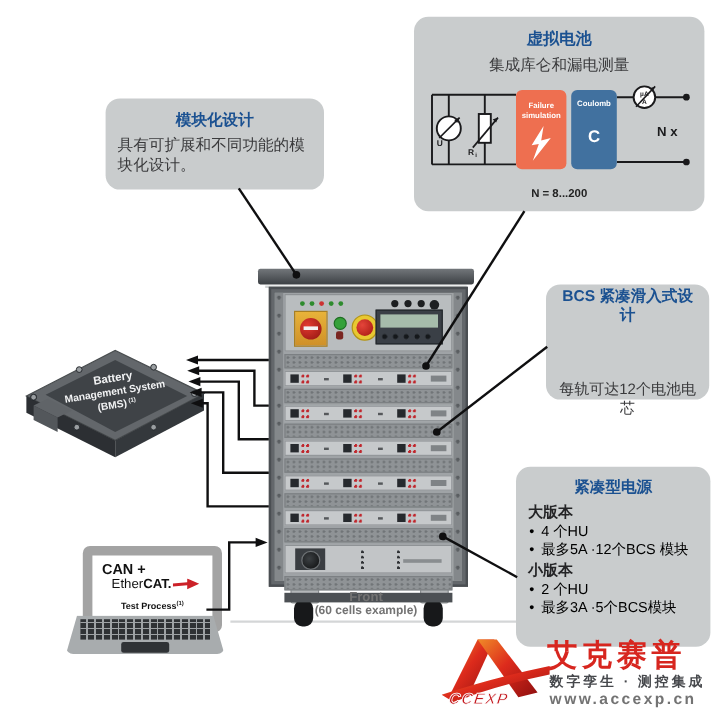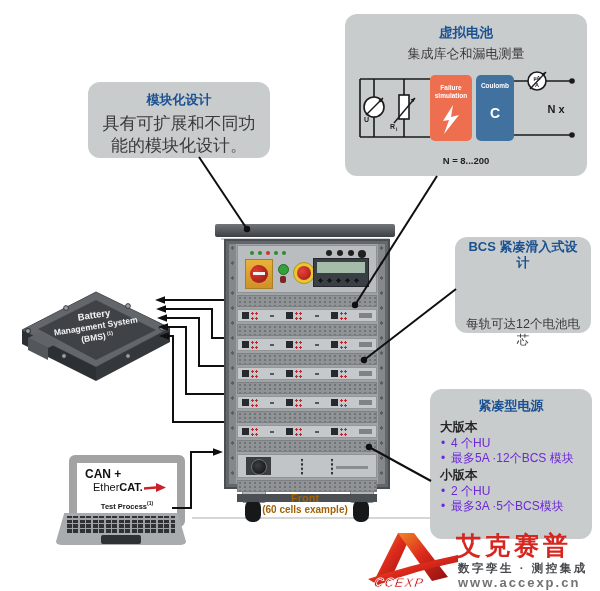--- a/index.html
+++ b/index.html
@@ -3,33 +3,33 @@
 <meta charset="utf-8">
 <style>
   html,body{margin:0;padding:0;background:#fff;}
   #canvas{position:relative;width:600px;height:591px;background:#fff;overflow:hidden;
           font-family:"Liberation Sans","DejaVu Sans",sans-serif;}
   
   .callout{position:absolute;background:#c9cccd;border-radius:12px;color:#3a3a3c;box-sizing:border-box;z-index:20;}
   .callout .title{font-weight:bold;color:#1b5191;text-align:center;}
   .co-modular{left:88px;top:82px;width:182px;height:76px;padding:9px 10px;}
   .co-modular .title{font-size:13px;margin-bottom:4px;}
-  .co-modular .body{font-size:17px;text-align:center;line-height:1.3;}
+  .co-modular .body{font-size:13px;line-height:1.3;}
   .co-virtual{left:345px;top:14px;width:242px;height:162px;padding:10px 6px 6px;text-align:center;}
   .co-virtual .title{font-size:13.5px;margin-bottom:3px;}
   .co-virtual .sub{font-size:13px;margin-bottom:2px;}
   .co-virtual .nrange{font-size:9.5px;font-weight:bold;color:#222;margin-top:0px;}
   .co-bcs{left:455px;top:237px;width:136px;height:96px;padding:2px 8px;}
   .co-bcs .title{font-size:13px;line-height:1.25;margin-bottom:5px;}
   .co-bcs .body{font-size:12.5px;text-align:center;line-height:1.3;margin-top:44px;}
   .co-power{left:430px;top:389px;width:162px;height:150px;padding:8px 10px 6px;}
   .co-power .title{font-size:13px;margin-bottom:4px;}
   .co-power .ph{font-weight:bold;font-size:12.5px;color:#242426;}
   .co-power ul{list-style:none;margin:0;padding:0;}
-  .co-power li{font-size:12px;line-height:1.28;padding-left:11px;position:relative;color:#6d28d9;}
+  .co-power li{font-size:12px;line-height:1.28;padding-left:11px;position:relative;color:#000000;}
   .co-power li::before{content:"•";position:absolute;left:1px;}
   
   .rack-lid{position:absolute;left:215px;top:224px;width:180px;height:13px;z-index:5;
             background:linear-gradient(#72767a,#3c4044);border-radius:2px;}
   .rack-lid::after{content:"";position:absolute;left:6px;right:6px;bottom:-3px;height:2px;background:#cfd2d3;}
   .rack-body{position:absolute;left:224px;top:239px;width:166px;height:250px;z-index:5;
              background:#63676b;border:2px solid #4a4e52;box-sizing:border-box;}
   .rack-inner{position:absolute;left:3px;top:3px;right:3px;bottom:3px;background:#9fa3a6;}
   .rail{position:absolute;top:0;bottom:0;width:7px;background-color:#84888b;
         background-image:radial-gradient(circle at 3.5px 4px,#5a5e61 1.5px,transparent 1.7px);
@@ -75,21 +75,21 @@
   .pswitch::after{content:"";position:absolute;left:5px;top:2px;width:14px;height:14px;border-radius:50%;
         background:radial-gradient(circle at 40% 40%,#3c4043,#0c0d0e);border:1px solid #6c7073;}
   .pleds{position:absolute;top:3px;width:10px;height:17px;
         background-image:radial-gradient(circle at 2px 2px,#2e3134 1.1px,transparent 1.3px);background-size:10px 4.4px;}
   .pleds.a{left:62px;} .pleds.b{left:92px;}
   .ptext{position:absolute;right:8px;top:11px;width:32px;height:3px;background:#898d90;}
   .bottom-bar{height:8px;background:#4c5054;}
   .caster{position:absolute;width:26px;height:34px;z-index:4;}
   .caster .bracket{width:22px;height:14px;background:#b3b6b8;border:1px solid #8a8e90;border-radius:2px;margin-left:2px;}
   .caster .wheel{width:16px;height:22px;background:#17181a;border-radius:7px;margin:-3px auto 0;}
-  .front-label{position:absolute;left:230px;top:492px;width:150px;text-align:center;z-index:6;color:#a16207;}
+  .front-label{position:absolute;left:230px;top:492px;width:150px;text-align:center;z-index:6;color:#737373;}
   .front-label .l1{font-weight:bold;font-size:11px;}
   .front-label .l2{font-weight:bold;font-size:10px;}
   
   .laptop{position:absolute;left:55px;top:447px;width:140px;height:102px;z-index:10;}
   .lt-screen{position:absolute;left:14px;top:8px;width:100px;height:56px;background:#fff;
              border:8px solid #a3a3a3;border-radius:6px;}
   .lt-line1{position:absolute;left:8px;top:4px;font-weight:bold;font-size:12px;color:#111;}
   .lt-line2{position:absolute;left:16px;top:18px;font-size:11px;color:#111;white-space:nowrap;}
   .lt-line2 b{font-weight:bold;}
   .lt-arrow{display:inline-block;vertical-align:middle;margin-left:1px;}

